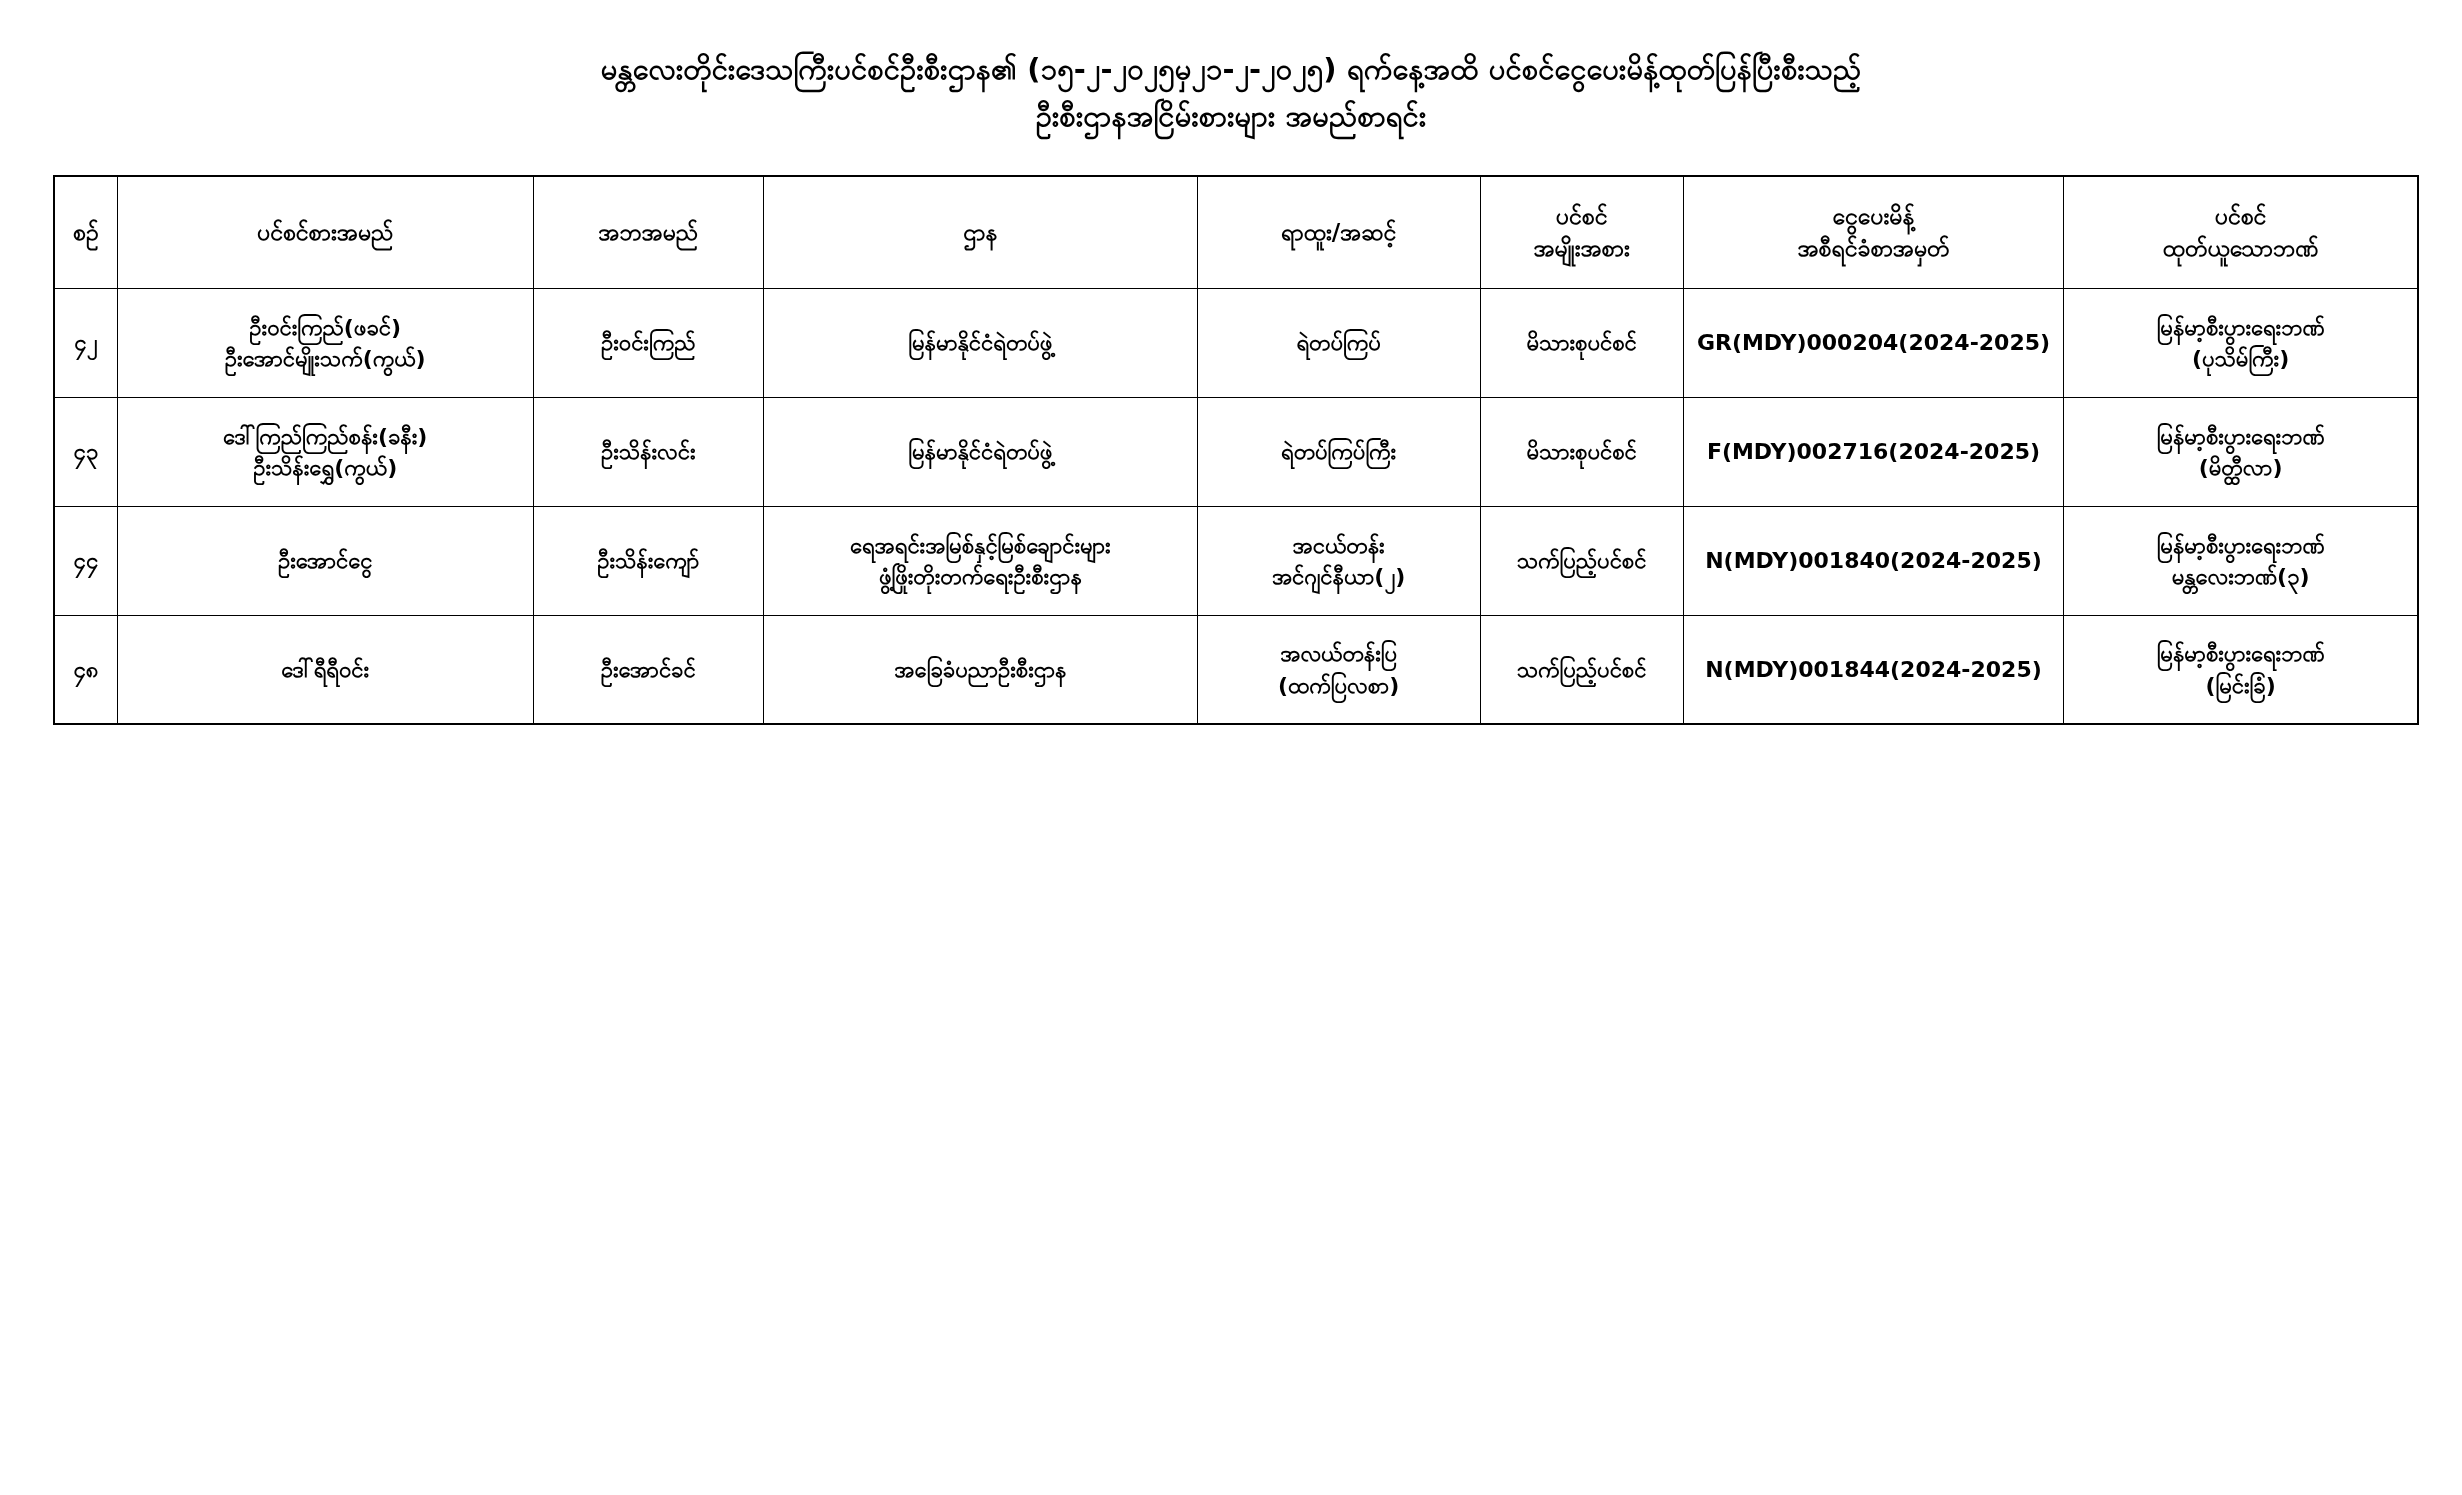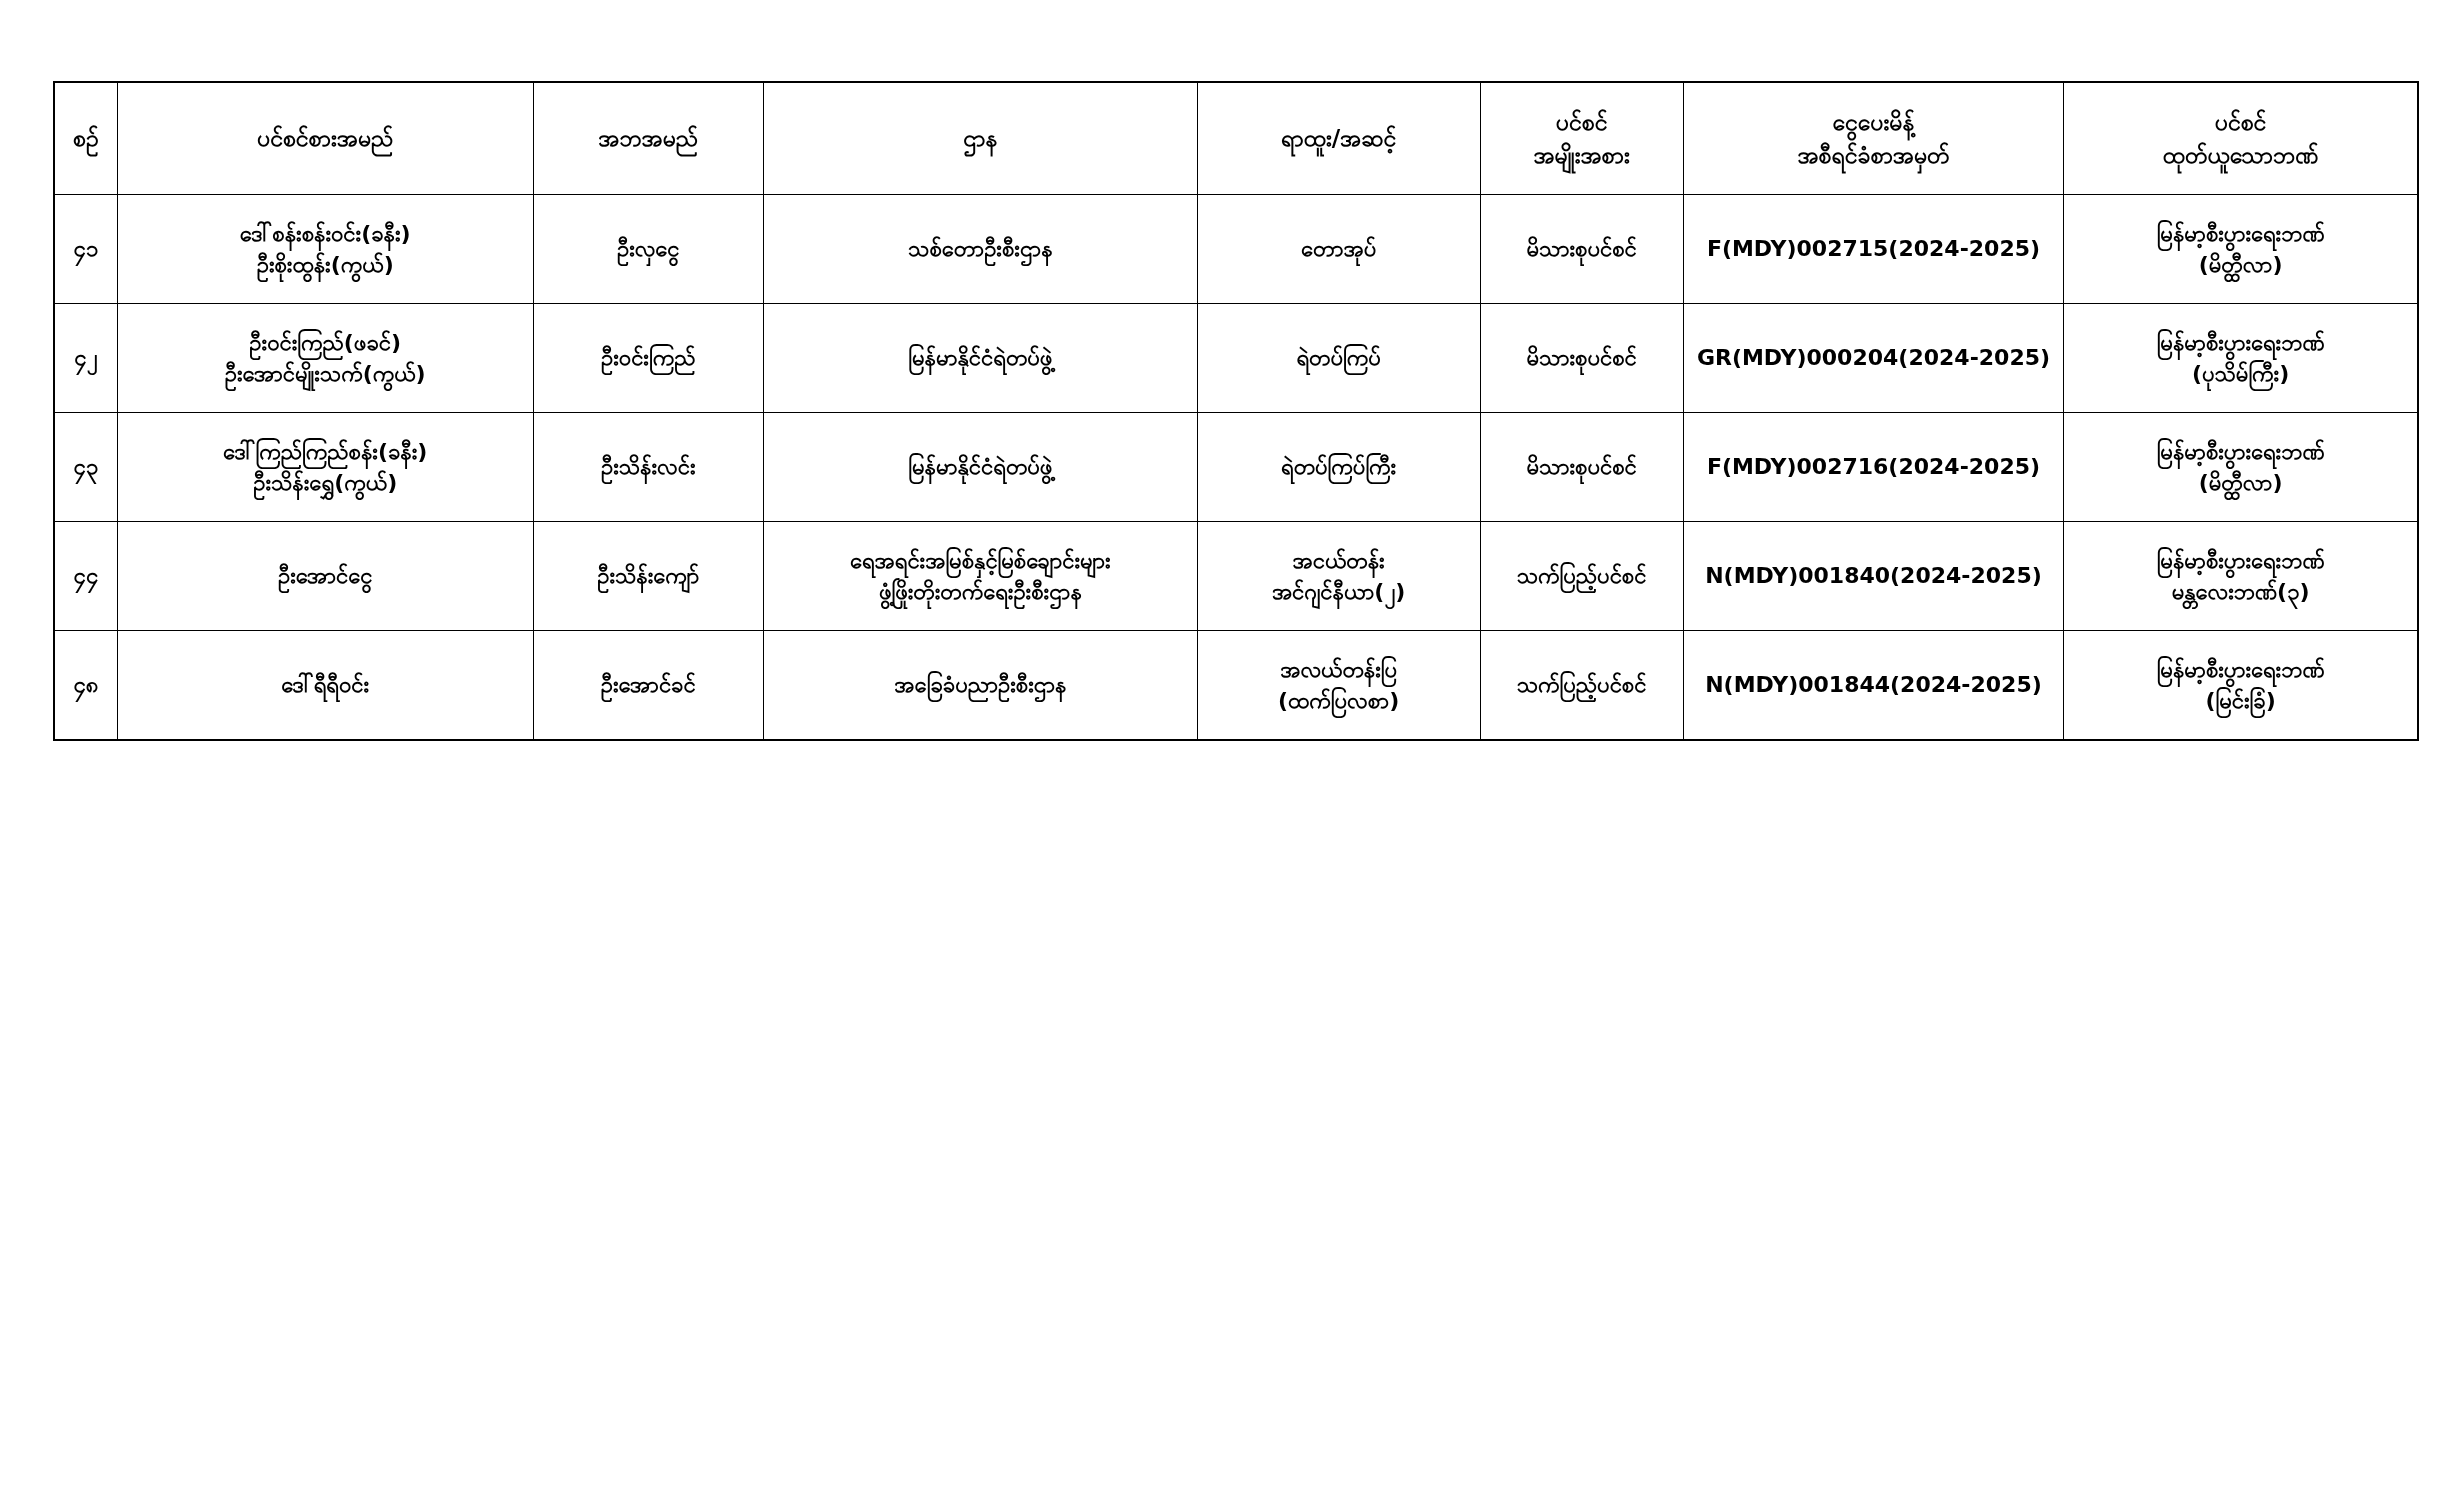--- a/index.html
+++ b/index.html
@@ -81,20 +81,24 @@
     letter-spacing: 0px;
   }
   tr.data-row { height: 109px; }
   th .th-inner { display: block; white-space: pre-line; }
 </style>
 </head>
 <body>
 
 <div class="page">
 
+  <div class="doc-title">
+    <span>မန္တလေးတိုင်းဒေသကြီးပင်စင်ဦးစီးဌာန၏ (၁၅-၂-၂၀၂၅မှ၂၁-၂-၂၀၂၅) ရက်နေ့အထိ ပင်စင်ငွေပေးမိန့်ထုတ်ပြန်ပြီးစီးသည့်</span>
+    <span class="title-line2">ဦးစီးဌာနအငြိမ်းစားများ အမည်စာရင်း</span>
+  </div>
 
   <table class="main-table">
     <colgroup>
       <col class="col-no">
       <col class="col-name">
       <col class="col-father">
       <col class="col-dept">
       <col class="col-rank">
       <col class="col-ptype">
       <col class="col-voucher">
@@ -125,32 +129,20 @@
             <span class="th-inner">ငွေပေးမိန့်
 အစီရင်ခံစာအမှတ်</span>
           </th>
         <th>
             <span class="th-inner">ပင်စင်
 ထုတ်ယူသောဘဏ်</span>
           </th>
       </tr>
     </thead>
     <tbody>
-      <tr class="data-row">
-        <td class="cell-no">၄၁</td>
-        <td class="cell-name">ဒေါ်စန်းစန်းဝင်း(ခနီး)
-ဦးစိုးထွန်း(ကွယ်)</td>
-        <td class="cell-father">ဦးလှငွေ</td>
-        <td class="cell-dept">သစ်တောဦးစီးဌာန</td>
-        <td class="cell-rank">တောအုပ်</td>
-        <td class="cell-ptype">မိသားစုပင်စင်</td>
-        <td class="cell-voucher">F(MDY)002715(2024-2025)</td>
-        <td class="cell-bank">မြန်မာ့စီးပွားရေးဘဏ်
-(မိတ္ထီလာ)</td>
-      </tr>
       <tr class="data-row">
         <td class="cell-no">၄၂</td>
         <td class="cell-name">ဦးဝင်းကြည်(ဖခင်)
 ဦးအောင်မျိုးသက်(ကွယ်)</td>
         <td class="cell-father">ဦးဝင်းကြည်</td>
         <td class="cell-dept">မြန်မာနိုင်ငံရဲတပ်ဖွဲ့</td>
         <td class="cell-rank">ရဲတပ်ကြပ်</td>
         <td class="cell-ptype">မိသားစုပင်စင်</td>
         <td class="cell-voucher">GR(MDY)000204(2024-2025)</td>
         <td class="cell-bank">မြန်မာ့စီးပွားရေးဘဏ်

